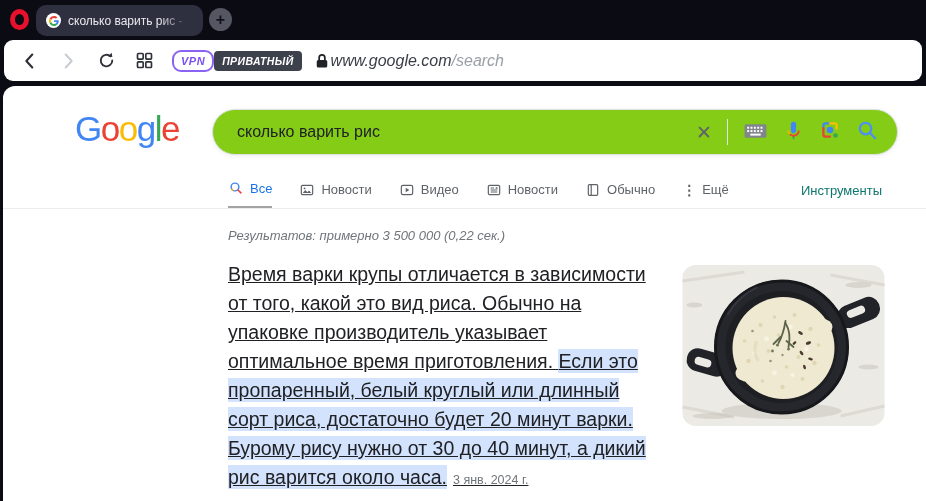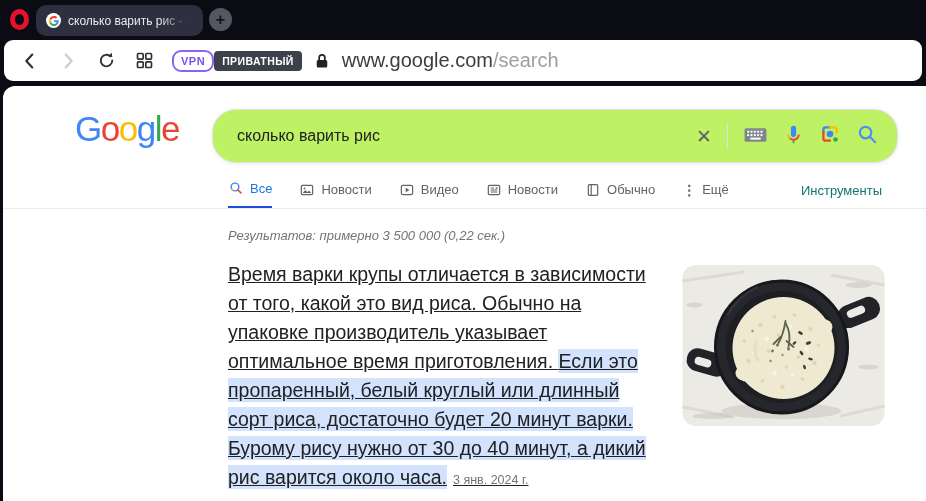--- a/index.html
+++ b/index.html
@@ -14,46 +14,46 @@
   .favicon{width:15px;height:15px;border-radius:50%;background:#fff;flex:0 0 auto;
            display:flex;align-items:center;justify-content:center;}
   .favicon svg{width:10px;height:10px;}
   .tab-title{margin-left:7px;color:#e9eaef;font-size:12px;white-space:nowrap;overflow:hidden;width:122px;
              -webkit-mask-image:linear-gradient(to right,#000 75%,transparent 98%);
              mask-image:linear-gradient(to right,#000 75%,transparent 98%);}
   .newtab{position:absolute;left:209px;top:8px;width:23px;height:23px;border-radius:50%;background:#545662;
           color:#10111c;font-size:16px;font-weight:bold;display:flex;align-items:center;justify-content:center;line-height:1;}
 
   .addressbar{position:absolute;left:4px;top:40px;width:918px;height:41px;background:#ffffff;border-radius:9px;
-              display:flex;align-items:center;padding:0 14px;box-sizing:border-box;}
+              display:flex;align-items:center;padding:0 14px;box-sizing:border-box;font-style:italic;}
   .navicon{width:24px;height:24px;margin-right:14px;flex:0 0 auto;display:flex;align-items:center;justify-content:center;}
   .vpn-badge{margin-left:2px;border:2px solid #8a63f3;color:#7a4ff2;background:#fff;border-radius:9px;
              font-size:11px;font-weight:bold;padding:3px 7px;letter-spacing:.5px;}
   .private-badge{background:#3c414c;color:#ffffff;border-radius:4px;
                  font-size:10.5px;font-weight:bold;padding:4px 8px;letter-spacing:.4px;}
   .lockwrap{margin-left:11px;display:flex;align-items:center;}
-  .url{margin-left:11px;font-size:20px;}
+  .url{font-size:16px;}
   .url .host{color:#3a3d44;}
   .url .path{color:#9aa0a6;}
 
   
   .page{position:absolute;left:3px;top:86px;width:923px;height:415px;background:#ffffff;border-radius:12px 0 0 0;}
   .glogo{position:absolute;left:72px;top:24px;font-size:35px;font-weight:500;letter-spacing:-1.5px;line-height:38px;}
-  .searchbox{position:absolute;left:209px;top:23px;width:686px;height:54px;border:1px solid #dfe1e5;border-radius:24px;
-             box-sizing:border-box;display:flex;align-items:center;background:#bef264;
+  .searchbox{position:absolute;left:209px;top:23px;width:686px;height:46px;border:1px solid #dfe1e5;border-radius:24px;
+             box-sizing:border-box;display:flex;align-items:center;background:#84cc16;
              box-shadow:0 1px 4px rgba(32,33,36,.08);}
   .searchbox input{flex:1;border:none;outline:none;background:transparent;padding:0 10px 0 24px;
                    font-size:16px;color:#202124;font-family:"Liberation Sans",sans-serif;}
   .sb-icons{display:flex;align-items:center;gap:15px;padding-right:18px;}
   .clear-x{font-size:19px;color:#5f6368;line-height:1;cursor:pointer;}
   .sb-divider{width:1px;height:26px;background:#dfe1e5;}
 
   .tabsrow{position:absolute;left:225px;top:94px;display:flex;gap:27px;font-size:13px;color:#5f6368;}
   .tabitem{display:flex;align-items:center;gap:6px;padding-bottom:10px;}
-  .tabitem.active{color:#1a73e8;border-bottom:3px solid #1d4ed8;}
+  .tabitem.active{color:#1a73e8;border-bottom:3px solid #a3a3a3;}
   .ticon{width:16px;height:16px;color:#5f6368;}
   .more-dots{font-size:14px;font-weight:bold;color:#5f6368;line-height:1;}
   .tools{position:absolute;right:44px;top:97px;font-size:13px;color:#0f766e;}
   .rule{position:absolute;left:0;top:122px;width:100%;height:1px;background:#ebedef;}
 
   .stats{position:absolute;left:225px;top:142px;font-size:13px;color:#70757a;font-style:italic;}
 
   .snippet{position:absolute;left:225px;top:174px;width:434px;font-size:19.5px;line-height:29px;color:#202124;text-decoration:underline;}
   .snippet mark{background:#d3e3fd;color:#202124;padding:1px 0;}
   .sdate{font-size:12.5px;color:#70757a;white-space:nowrap;margin-left:6px;}

